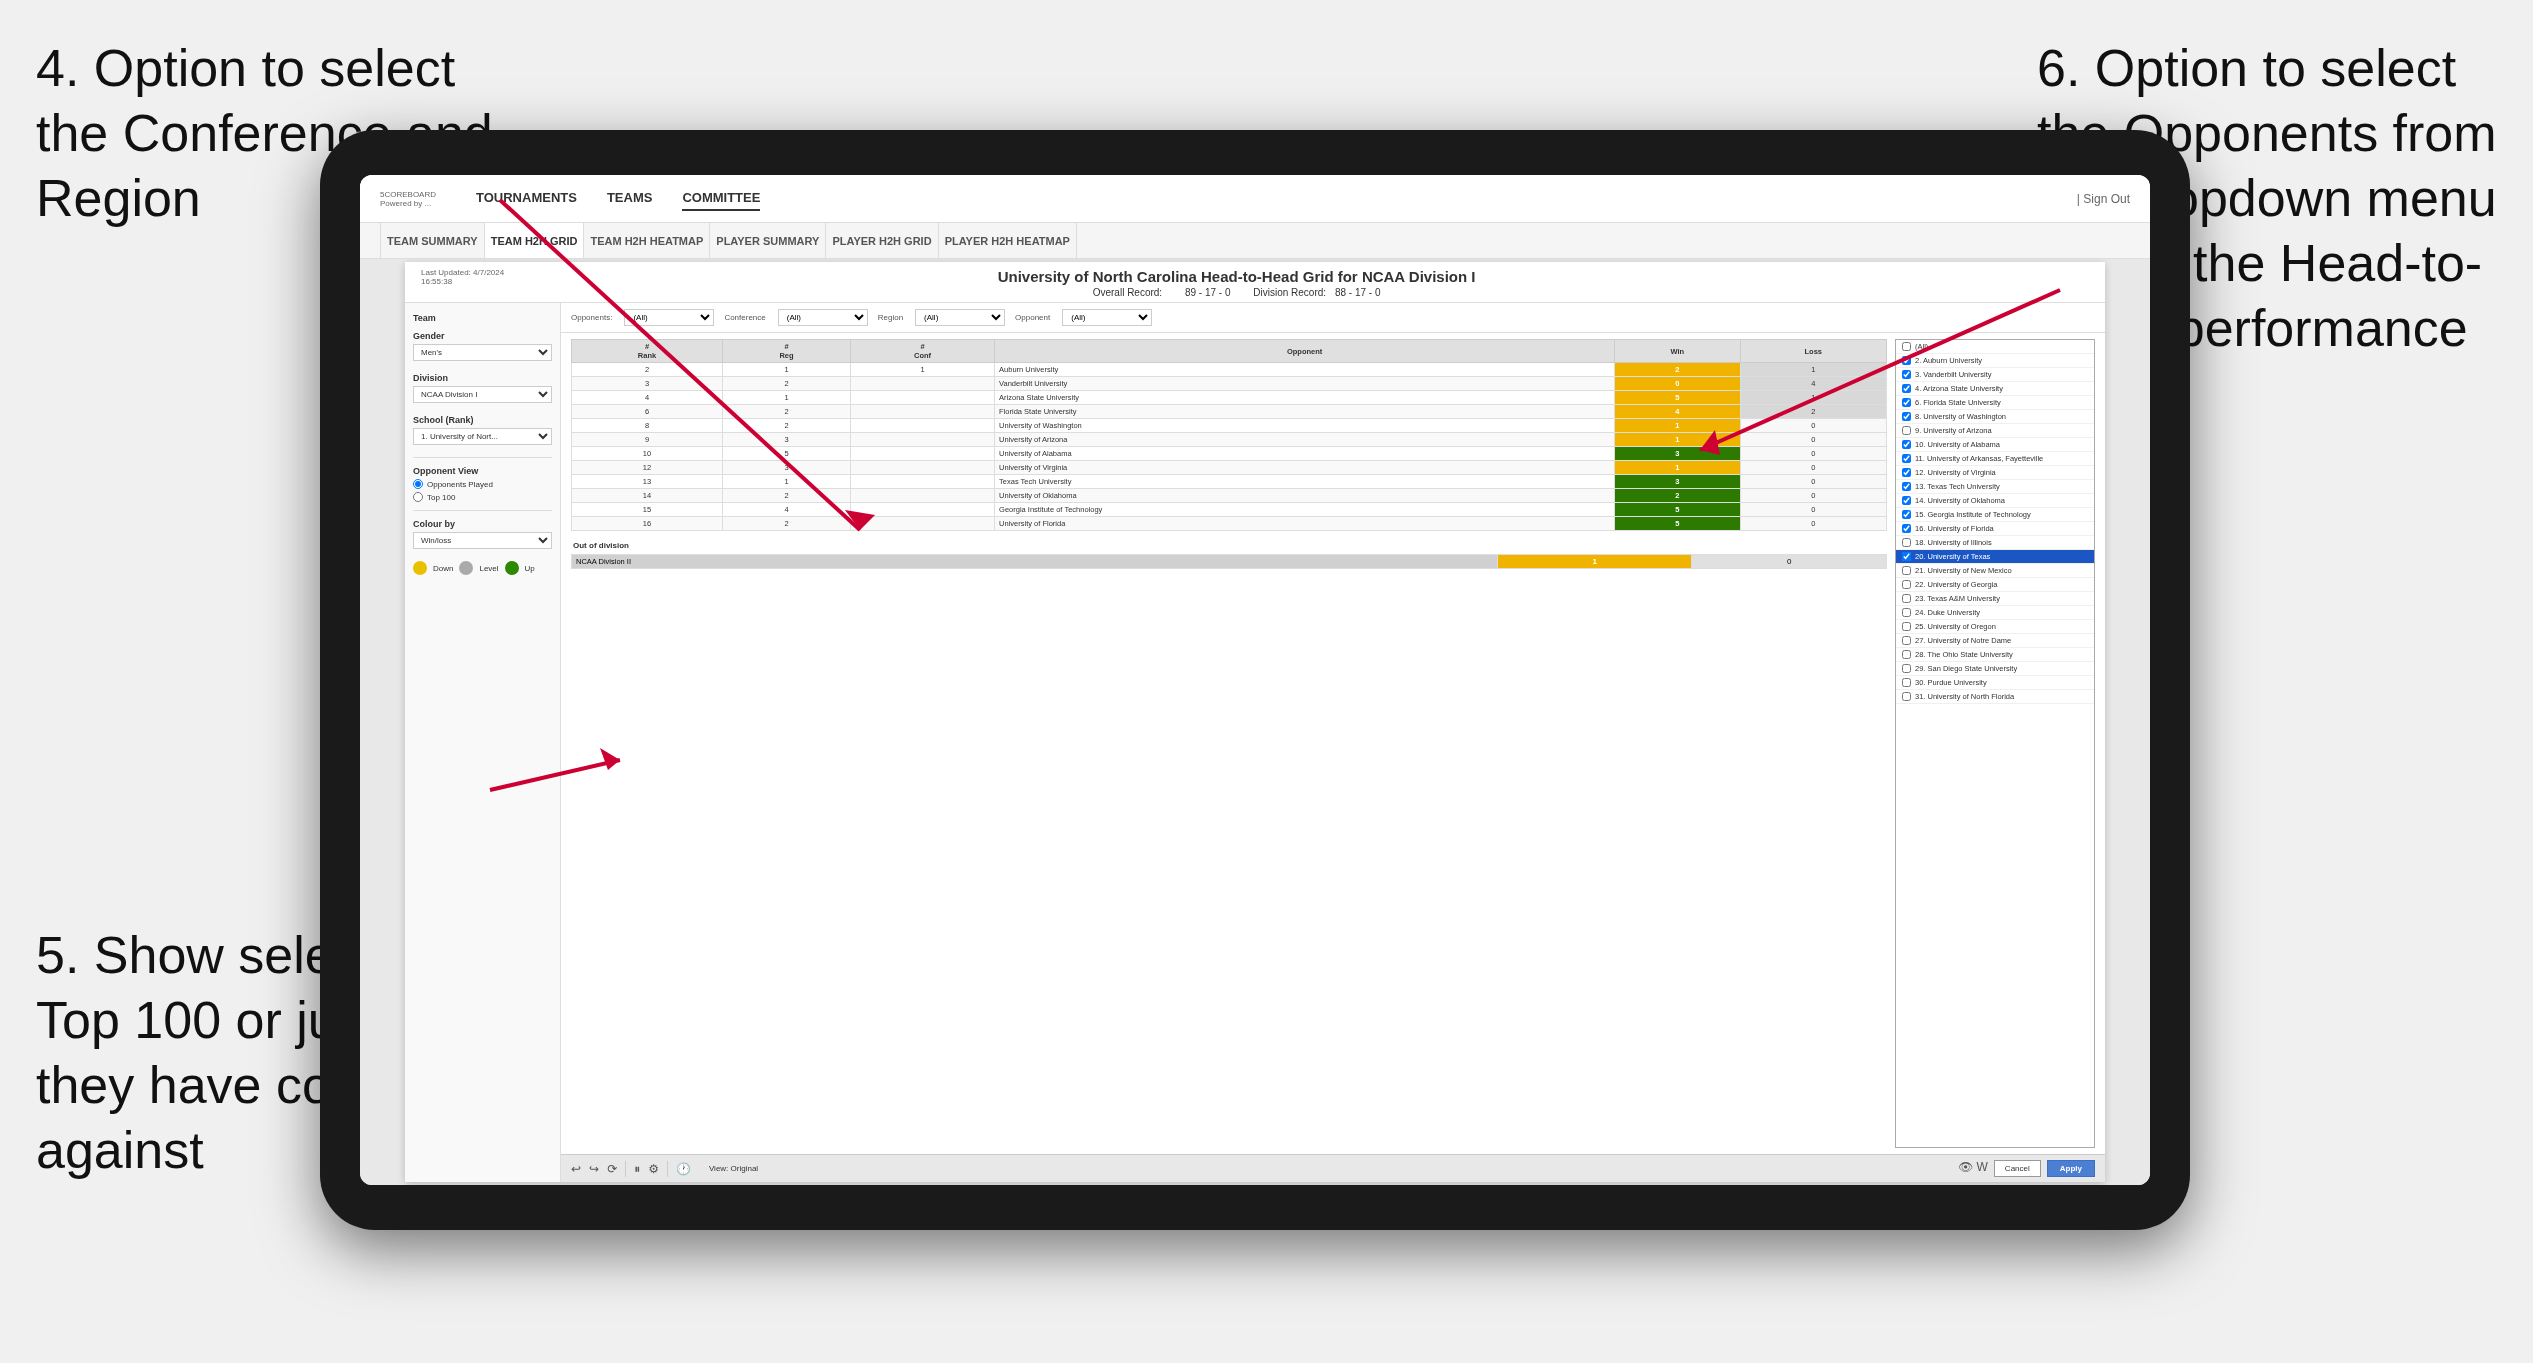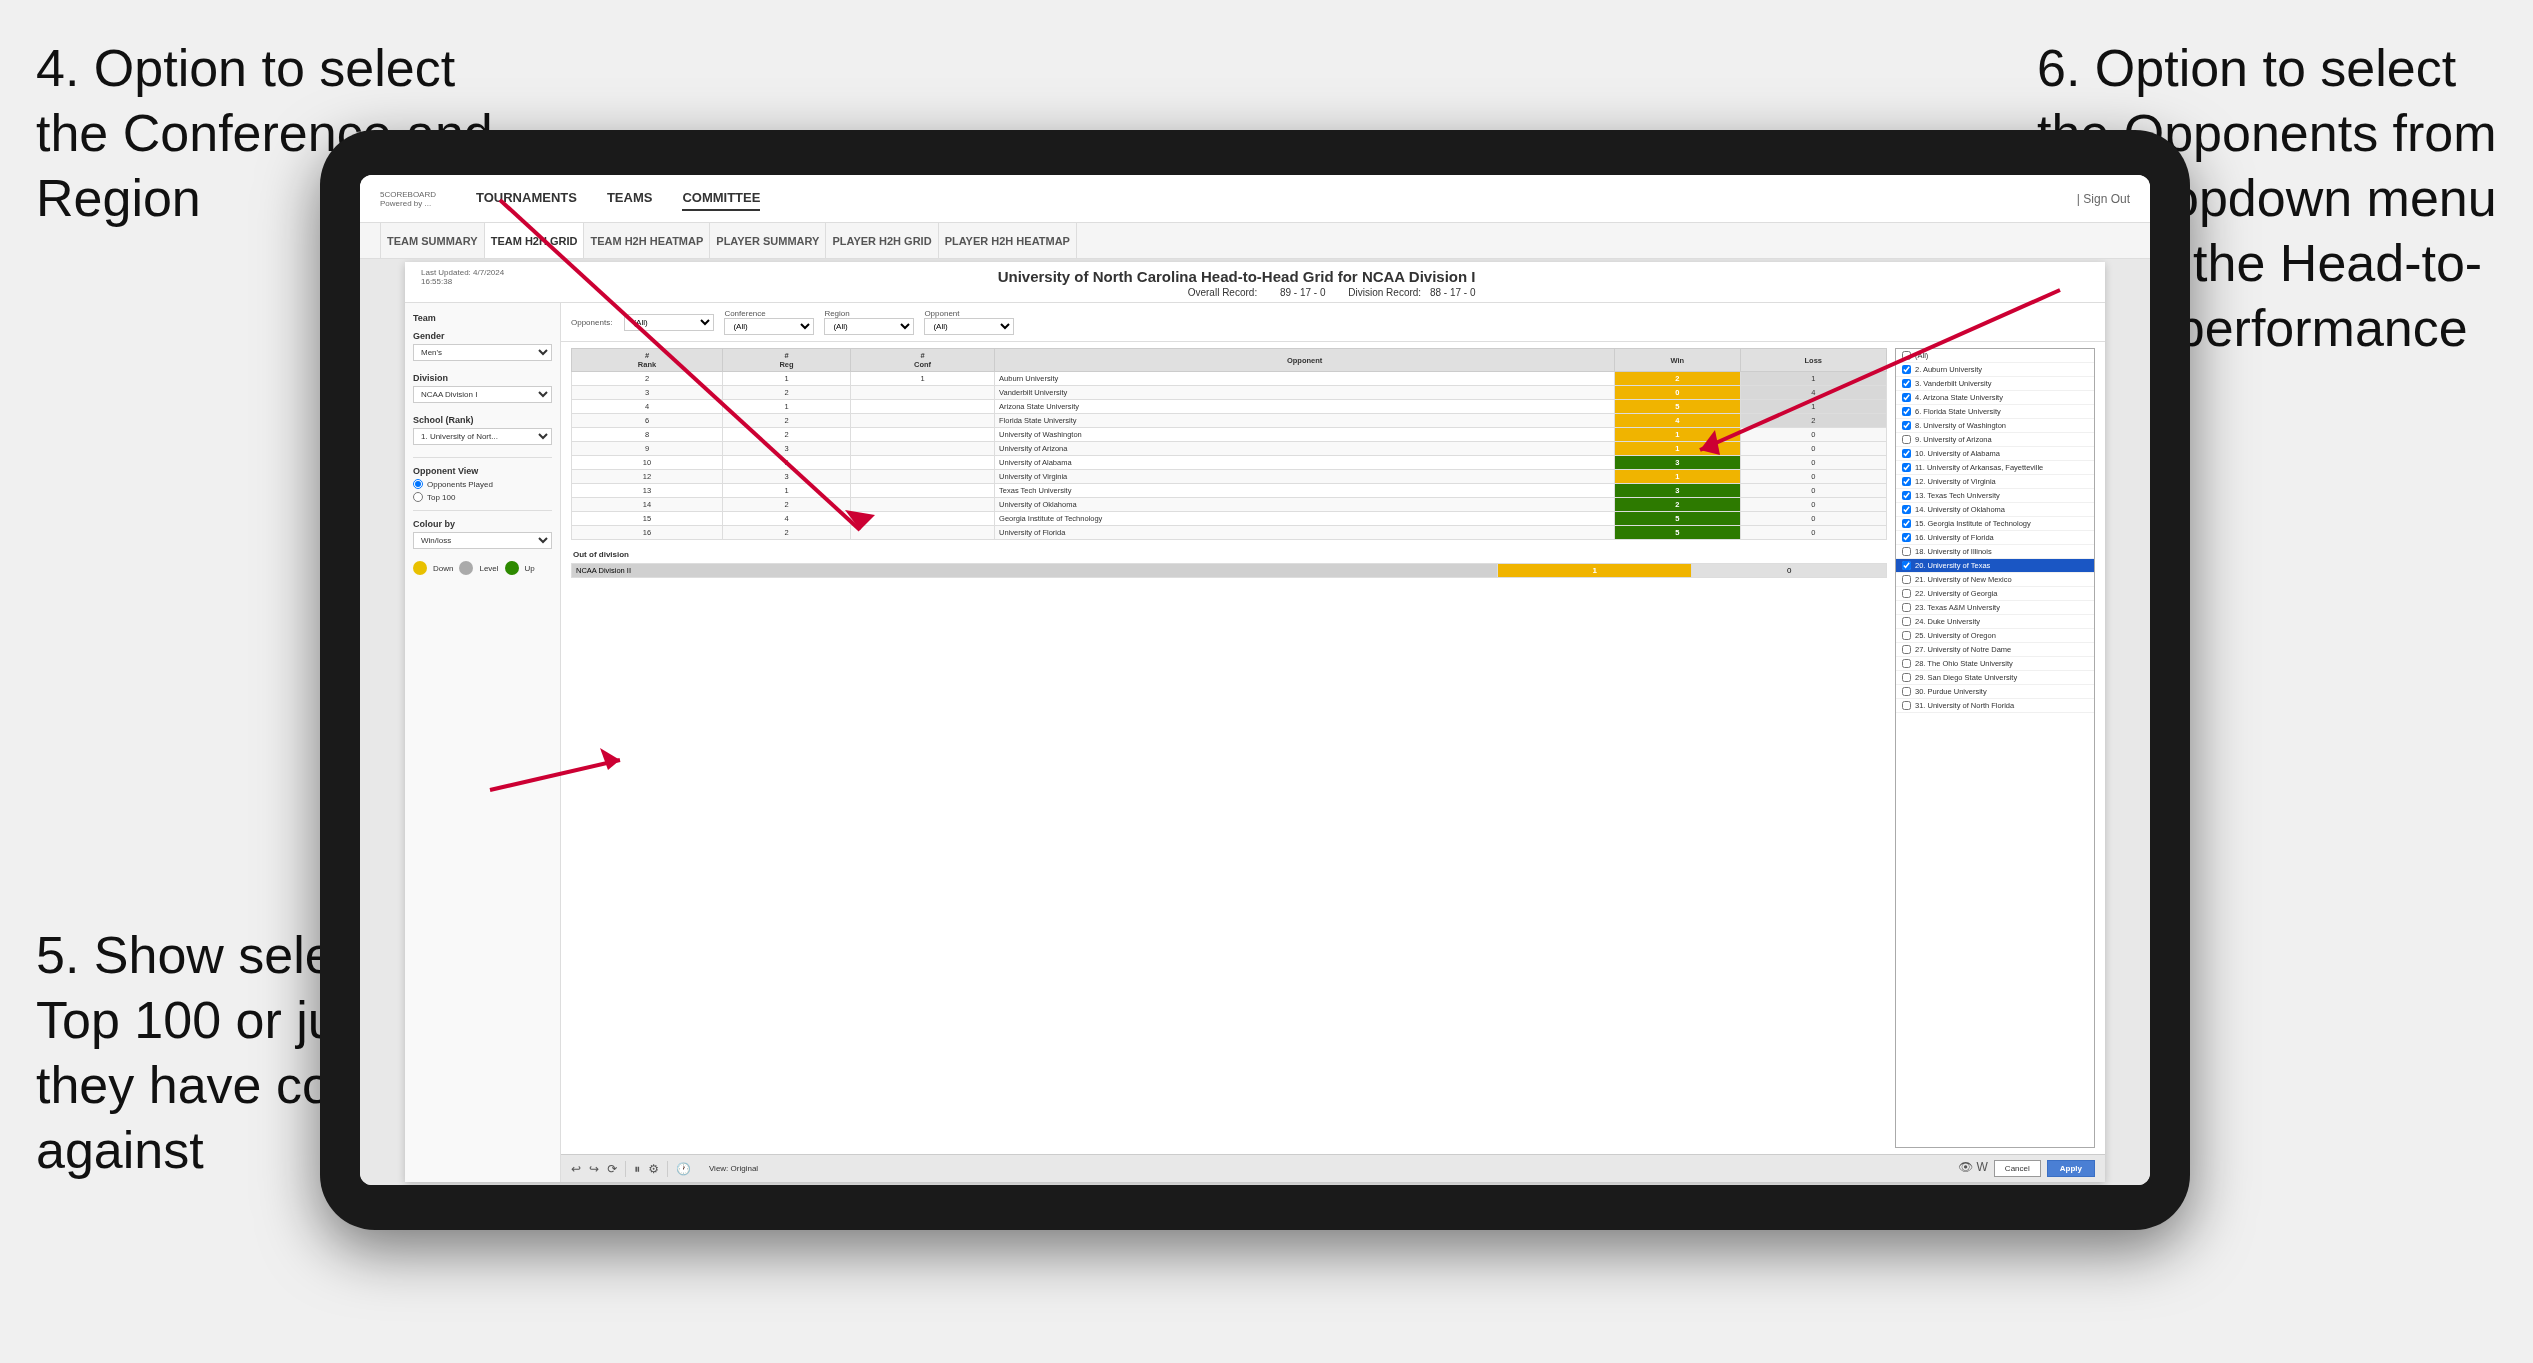--- a/index.html
+++ b/index.html
@@ -179,21 +179,21 @@
     }
     .report-title {
       font-size: 15px;
       font-weight: bold;
       color: #333;
       text-align: center;
     }
     .record-info {
       font-size: 10px;
       color: #333;
-      text-align: right;
+      text-align: center;
       margin-top: 2px;
     }
 
     
     .content-layout {
       display: flex;
       flex: 1;
       overflow: hidden;
     }
 
@@ -258,22 +258,23 @@
       display: flex;
       align-items: center;
       gap: 10px;
       padding: 6px 10px;
       border-bottom: 1px solid #ddd;
       background: #fff;
       flex-shrink: 0;
     }
     .filter-group {
       display: flex;
-      flex-direction: column;
-      gap: 0;
+      flex-direction: row;
+      gap: 12px;
+      align-items: center;
     }
     .filter-label { font-size: 8px; color: #555; }
     .filter-select {
       font-size: 8px;
       padding: 2px 4px;
       border: 1px solid #ccc;
       background: #fff;
       min-width: 90px;
     }
     .opponents-label { font-size: 8px; color: #555; margin-right: 2px; }

